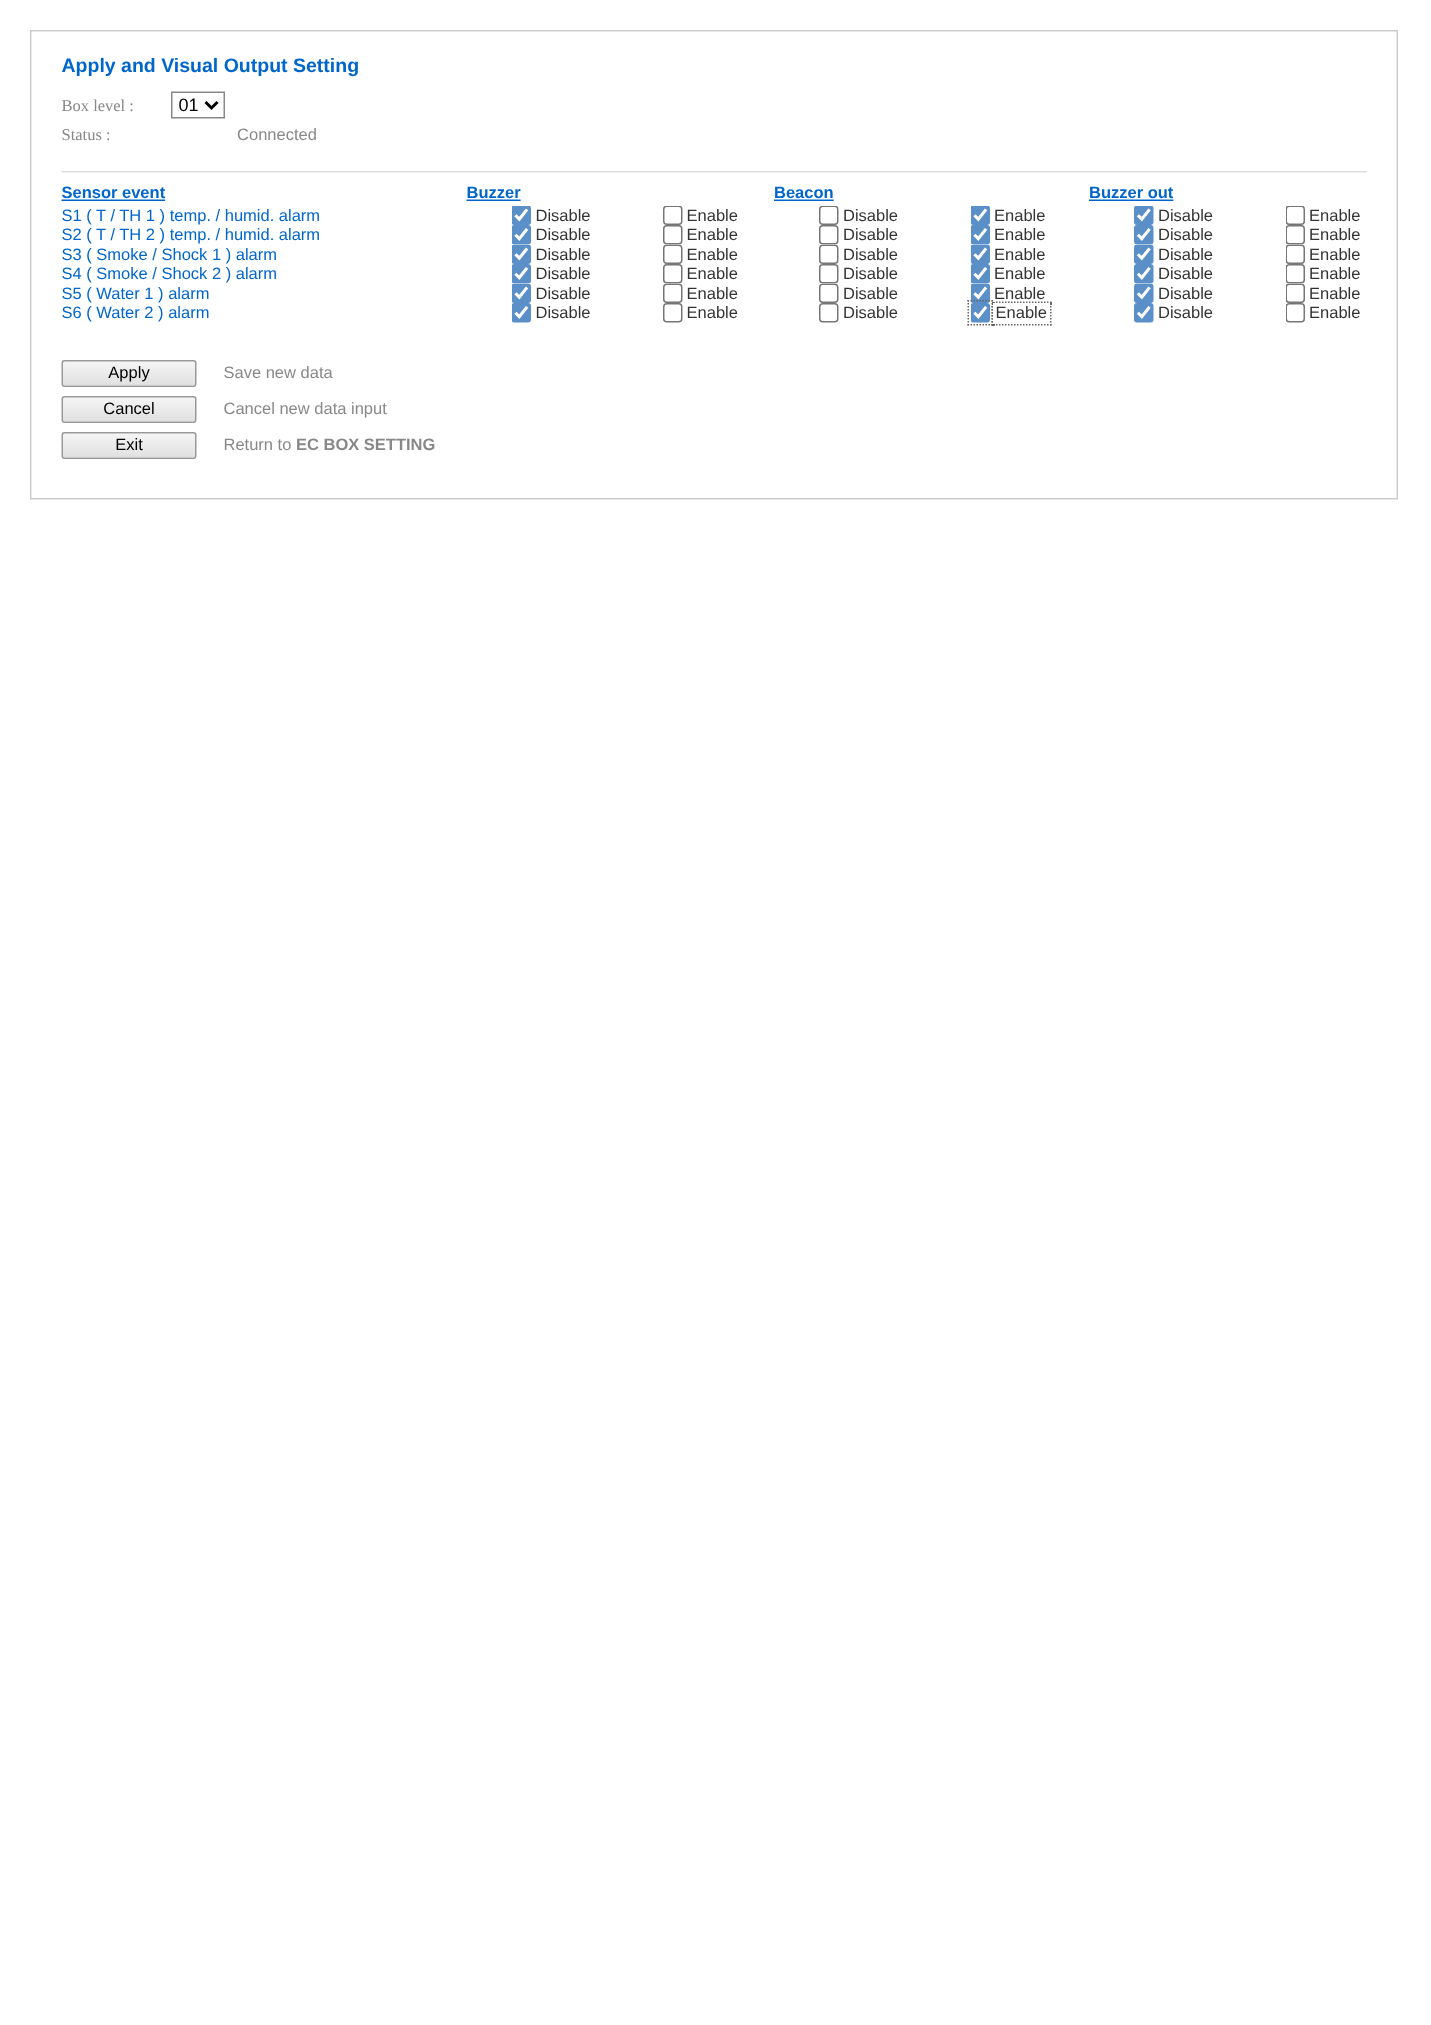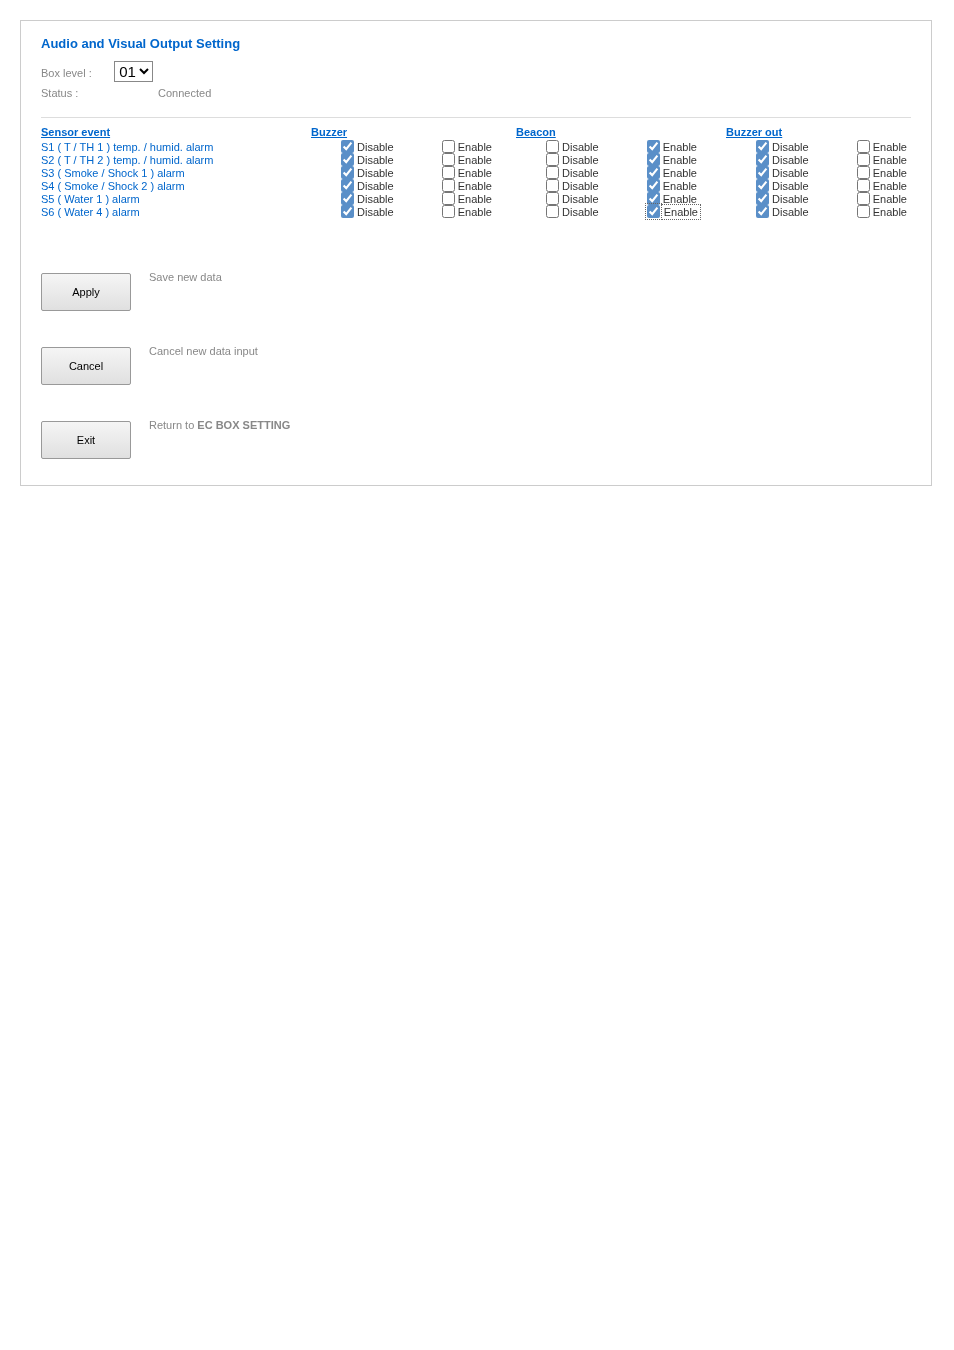--- a/index.html
+++ b/index.html
@@ -20,30 +20,30 @@
     font-size: 13px;
     margin-bottom: 10px;
   }
   .info-row {
     margin: 5px 0;
     color: #888;
   }
   .info-label {
     display: inline-block;
     width: 70px;
+    font-family: Liberation Serif, serif;
   }
   .info-value {
     color: #888;
     margin-left: 44px;
   }
   select.box-level {
-    font-size: 15px;
+    font-size: 12px;
     border: 1px solid #888;
     background: #fff;
-    text-align: center;
   }
   hr.sep {
     border: none;
     border-top: 1px solid #ddd;
     margin: 18px 0 8px 0;
   }
   .grid {
     display: grid;
     grid-template-columns: 270px 175px 30px 180px 30px 180px;
     row-gap: 0;
@@ -87,38 +87,37 @@
   }
   .button-row {
     display: flex;
     align-items: center;
     gap: 18px;
     margin-bottom: 6px;
   }
   button.action {
     width: 90px;
     font-size: 11px;
-    padding: 12px 0;
+    padding: 2px 0;
     background: linear-gradient(#f5f5f5, #e0e0e0);
     border: 1px solid #999;
     border-radius: 2px;
     cursor: pointer;
-    margin-top: 30px;
   }
   .button-desc {
     color: #888;
     font-size: 11px;
   }
 </style>
 </head>
 <body>
 
 <div class="container">
 
-  <div class="title">Audio and Visual Output Setting</div>
+  <div class="title">Apply and Visual Output Setting</div>
 
   <div class="info-row">
     <span class="info-label">Box level :</span>
     <select class="box-level">
       <option>01</option>
     </select>
   </div>
   <div class="info-row">
     <span class="info-label">Status :</span>
     <span class="info-value">Connected</span>
@@ -291,21 +290,21 @@
       <div class="pair">
         <label class="cb-wrap">
           <input type="checkbox" checked="" style="">
           <span>Disable</span>
         </label>
         <label class="cb-wrap">
           <input type="checkbox" style="">
           <span>Enable</span>
         </label>
       </div>
-      <div class="sensor-label">S6 ( Water 4 ) alarm</div>
+      <div class="sensor-label">S6 ( Water 2 ) alarm</div>
       <div class="pair">
         <label class="cb-wrap">
           <input type="checkbox" checked="" style="">
           <span>Disable</span>
         </label>
         <label class="cb-wrap">
           <input type="checkbox" style="">
           <span>Enable</span>
         </label>
       </div>

